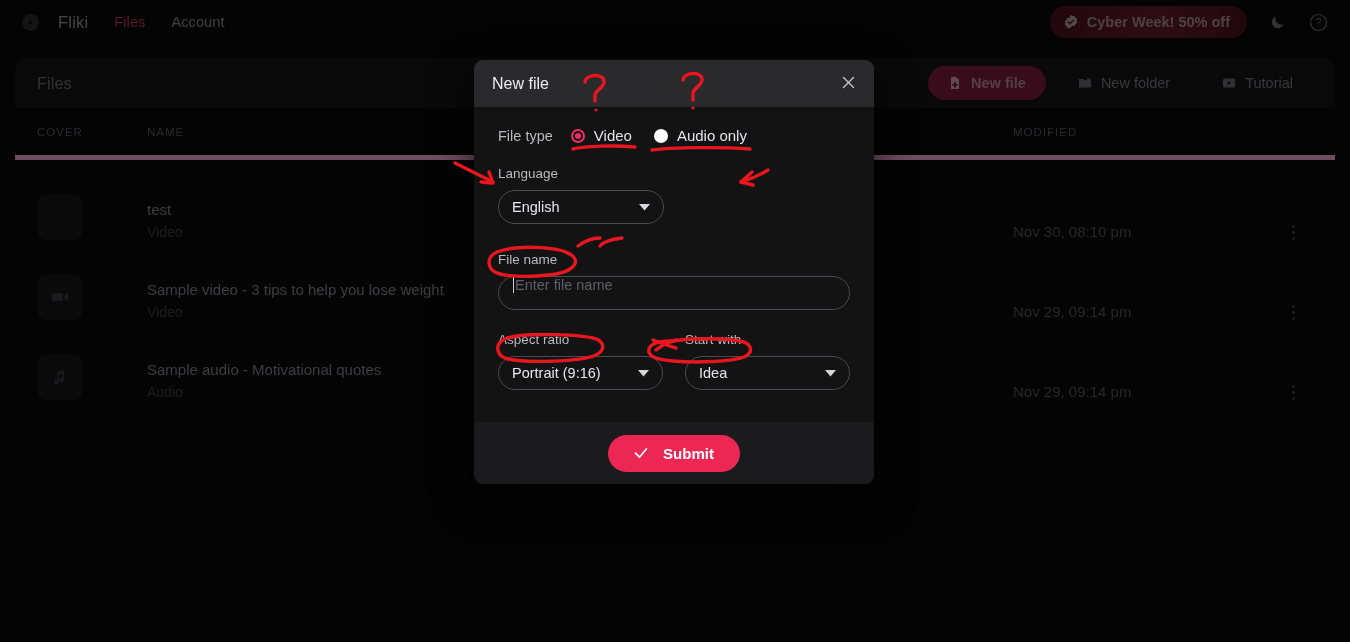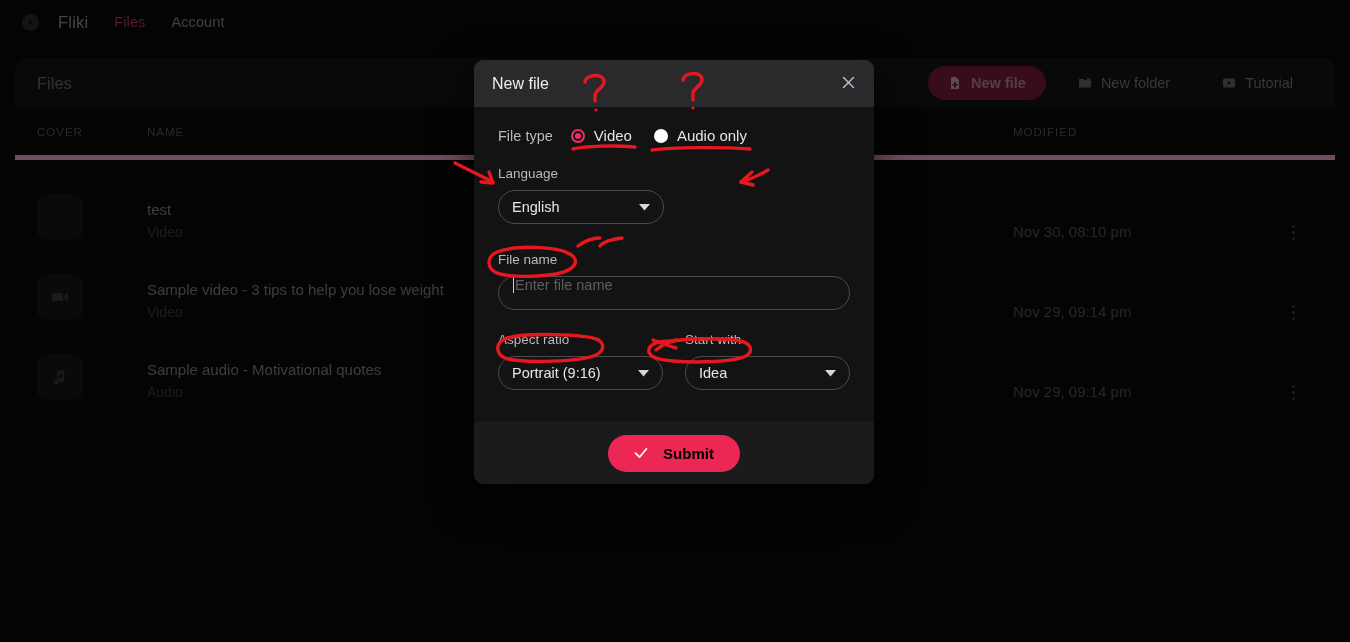--- a/index.html
+++ b/index.html
@@ -130,21 +130,21 @@
   .input {
     height: 34px; border: 1px solid #4a4a50; border-radius: 999px;
     display: flex; align-items: flex-start; padding: 0 14px;
     font-size: 14.5px; color: #5e5e64; background: #131314; position: relative;
   }
   .input .caretbar {
     width: 1px; height: 16px; background: #d0d0d6; margin-right: 1px;
   }
   .spacer-22 { height: 22px; }
   .btn-submit {
-    background: #ec2754; color: #000000; font-size: 15px; font-weight: bold;
+    background: #ec2754; color: #ffffff; font-size: 15px; font-weight: bold;
     border-radius: 999px; padding: 10px 26px; display: flex; align-items: center; gap: 15px;
     border: none; font-family: inherit;
   }
 
   
   .annot { position: absolute; inset: 0; pointer-events: none; }
 </style>
 </head>
 <body>
 
@@ -155,20 +155,42 @@
       <span class="brand-badge">
         <svg width="11" height="11" viewBox="0 0 11 11">
             <polygon points="4,3 8,5.5 4,8" fill="#0b0b0c"></polygon>
           </svg>
       </span>
       <span class="brand-name">Fliki</span>
     </div>
     <a class="nav-link active">Files</a>
     <a class="nav-link">Account</a>
 
+    <div class="topnav-right">
+      <div class="promo">
+        <span class="badge-ic">
+          <svg width="16" height="16" viewBox="0 0 16 16">
+            <path d="M8 .8l1.7 1.2 2.1-.2.6 2 1.8 1.1-.7 2 .7 2-1.8 1.1-.6 2-2.1-.2L8 13l-1.7 1.2-2.1-.2-.6-2L1.8 11l.7-2-.7-2 1.8-1.1.6-2 2.1.2z" fill="#b3a0a7"></path>
+            <path d="M5.3 8.1l1.7 1.7 3.4-3.5" stroke="#5e1b2c" stroke-width="1.4" fill="none" stroke-linecap="round"></path>
+          </svg>
+        </span>
+        <span>Cyber Week! 50% off</span>
+      </div>
+      <span class="icon-btn">
+        <svg width="18" height="18" viewBox="0 0 18 18">
+            <path d="M14.5 11.2A6 6 0 0 1 6.8 3.5a6 6 0 1 0 7.7 7.7z" fill="#6e6e73"></path>
+          </svg>
+      </span>
+      <span class="icon-btn">
+        <svg width="19" height="19" viewBox="0 0 19 19">
+          <circle cx="9.5" cy="9.5" r="8" fill="none" stroke="#6e6e73" stroke-width="1.2"></circle>
+          <text x="9.5" y="13.4" font-size="10" fill="#6e6e73" text-anchor="middle" font-family="Liberation Sans">?</text>
+        </svg>
+      </span>
+    </div>
   </div>
 
   <div class="files-card">
     <span class="files-title">Files</span>
     <div class="files-actions">
       <button class="btn primary">
         <span>
           <svg width="14" height="14" viewBox="0 0 14 14">
               <path d="M3 1h5l3 3v9H3z" fill="#d4a4b3"></path>
               <path d="M6 6h2v2h2v1.6H8v2H6v-2H4V8h2z" fill="#7d1b3a"></path>

